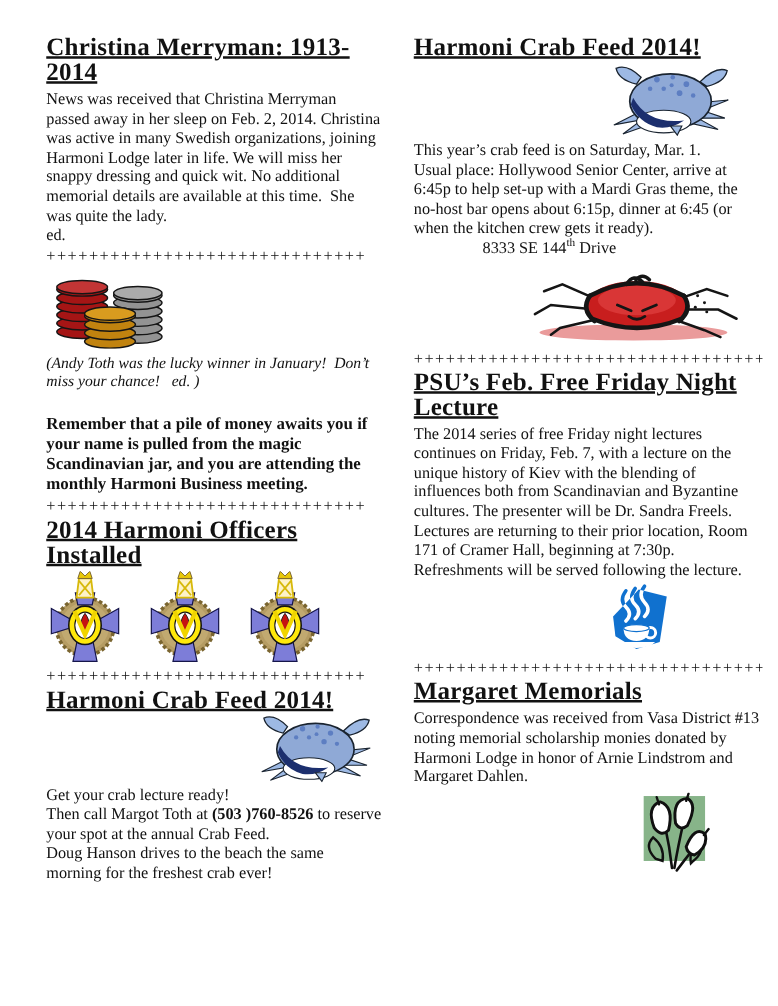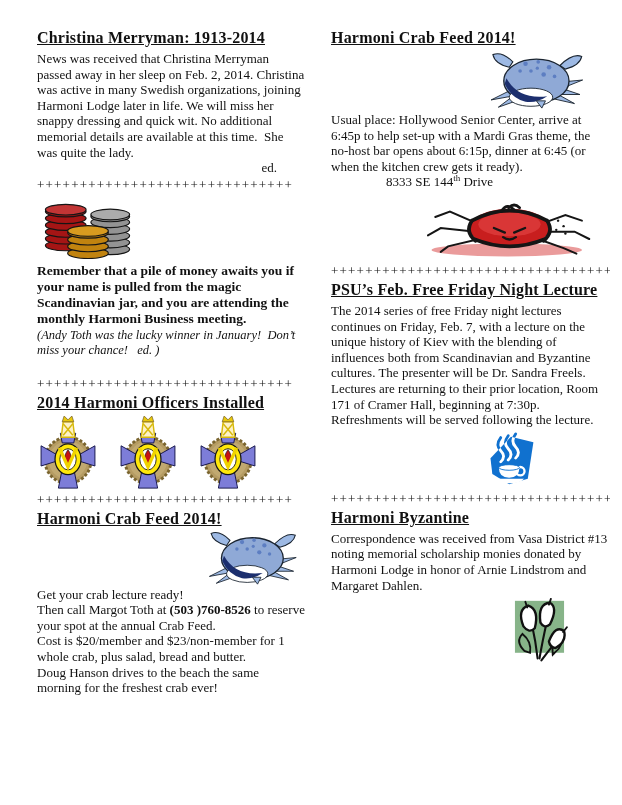--- a/index.html
+++ b/index.html
@@ -4,25 +4,25 @@
 <style>
   html,body { margin:0; padding:0; background:#ffffff; }
   .page {
     position:relative; width:622px; height:805px; background:#fff;
     font-family:"Liberation Serif", serif; color:#111; overflow:hidden;
   }
   .col { position:absolute; top:28px; }
   .col-left  { left:37px;  width:268px; }
   .col-right { left:331px; width:279px; }
   .h {
-    font-size:16px; font-weight:bold; text-decoration:underline;
+    font-size:20px; font-weight:bold; text-decoration:underline;
     line-height:20px; margin:0 0 3px 0; letter-spacing:0.2px;
   }
   .p { font-size:13px; line-height:15.6px; margin:0; white-space:pre-wrap; }
-  .signoff { text-align:right; padding-right:28px; }
+  .signoff { text-align:left; padding-right:28px; }
   .sep { font-size:13px; line-height:16px; letter-spacing:1.2px; margin:1px 0; white-space:nowrap; overflow:hidden; }
   .bold-p { font-weight:bold; font-size:13.5px; line-height:16.2px; }
   .note { font-style:italic; font-size:12.5px; line-height:15px; margin-bottom:18px; }
   .addr { padding-left:55px; }
   .img-block { display:block; }
   .img-right { display:block; margin-left:auto; }
   .medal-row { display:flex; gap:22px; margin:2px 0 1px 2px; }
   .coins { margin:6px 0 4px 2px; }
   .crab-left { margin:-2px 6px 2px auto; }
   .crab-right { margin:0 22px 3px auto; }
@@ -68,22 +68,22 @@
 
       <g stroke="#151515" stroke-width="1.2">
         <ellipse cx="50" cy="56" rx="21" ry="5.5" fill="#c1830f"></ellipse>
         <ellipse cx="50" cy="49" rx="21" ry="5.5" fill="#c1830f"></ellipse>
         <ellipse cx="50" cy="42" rx="21" ry="5.5" fill="#c1830f"></ellipse>
         <ellipse cx="50" cy="35" rx="21" ry="5.5" fill="#c1830f"></ellipse>
         <ellipse cx="50" cy="33" rx="21" ry="5.5" fill="#d89b1f"></ellipse>
       </g>
     </svg>
 
+    <div class="p note">(Andy Toth was the lucky winner in January!  Don’t miss your chance!   ed. )</div>
     <div class="p bold-p">Remember that a pile of money awaits you if your name is pulled from the magic Scandinavian jar, and you are attending the monthly Harmoni Business meeting.</div>
-    <div class="p note">(Andy Toth was the lucky winner in January!  Don’t miss your chance!   ed. )</div>
     <div class="sep">++++++++++++++++++++++++++++++</div>
 
     <div class="h">2014 Harmoni Officers Installed</div>
 
     <div class="medal-row">
 
       <svg width="58" height="75" viewBox="0 0 60 78">
         <circle cx="30" cy="46" r="24" fill="#b59c63" stroke="#7a6530" stroke-width="3" stroke-dasharray="3 2"></circle>
         <circle cx="30" cy="46" r="20" fill="#c9b27a" opacity="0.6"></circle>
         <polygon points="24,28 36,28 38,18 22,18" fill="#7d7dd8" stroke="#15154a" stroke-width="1"></polygon>
@@ -156,21 +156,20 @@
           <circle cx="64" cy="26" r="2.5"></circle>
           <circle cx="76" cy="28" r="2"></circle>
         <circle cx="38" cy="22" r="2"></circle>
           <circle cx="57" cy="19" r="1.8"></circle>
       </g>
       <path d="M56,55 l6,8 l4,-8 Z" fill="#9db9e4" stroke="#1a2430" stroke-width="1"></path>
     </svg>
 
     <div class="p">Get your crab lecture ready!</div>
     <div class="p"><span>Then call Margot Toth at </span><b>(503 )760-8526</b><span> to reserve your spot at the annual Crab Feed.</span></div>
-    <div class="p">Cost is $20/member and $23/non-member for 1 whole crab, plus salad, bread and butter.</div>
     <div class="p">Doug Hanson drives to the beach the same morning for the freshest crab ever!</div>
   </div>
 
   <div class="col col-right">
 
     <div class="h">Harmoni Crab Feed 2014!</div>
 
     <svg class="img-right crab-right" width="105" height="58" viewBox="0 0 110 64">
       <path d="M82,16 Q96,2 106,6 Q104,16 88,20 Z" fill="#9db9e4" stroke="#1a2430" stroke-width="1.2"></path>
       <path d="M30,12 Q18,0 8,4 Q10,14 26,18 Z" fill="#9db9e4" stroke="#1a2430" stroke-width="1.2"></path>
@@ -188,20 +187,21 @@
           <circle cx="70" cy="18" r="2.5"></circle>
         <circle cx="50" cy="22" r="2"></circle>
           <circle cx="64" cy="26" r="2.5"></circle>
           <circle cx="76" cy="28" r="2"></circle>
         <circle cx="38" cy="22" r="2"></circle>
           <circle cx="57" cy="19" r="1.8"></circle>
       </g>
       <path d="M56,55 l6,8 l4,-8 Z" fill="#9db9e4" stroke="#1a2430" stroke-width="1"></path>
     </svg>
 
+    <div class="p">This year’s crab feed is on Saturday, Mar. 1.</div>
     <div class="p">Usual place: Hollywood Senior Center, arrive at 6:45p to help set-up with a Mardi Gras theme, the no-host bar opens about 6:15p, dinner at 6:45 (or when the kitchen crew gets it ready).</div>
     <div class="p addr"><span>8333 SE 144</span><sup>th</sup><span> Drive</span></div>
 
     <svg class="img-block redcrab" width="185" height="66" viewBox="0 0 190 72">
       <ellipse cx="92" cy="60" rx="82" ry="7" fill="#ea9b9b"></ellipse>
       <g stroke="#151515" stroke-width="2.2" fill="none" stroke-linecap="round">
         <polyline points="62,32 30,18 14,24"></polyline>
         <polyline points="58,40 20,36 6,44"></polyline>
         <polyline points="62,48 28,56 20,62"></polyline>
         <polyline points="128,32 156,22 174,28"></polyline>
@@ -256,21 +256,21 @@
         <path d="M35,30 q6,-6 0,-12 q-6,-6 0,-14"></path>
       </g>
       <circle cx="40" cy="44" r="4.5" stroke="#ffffff" stroke-width="2.5" fill="none"></circle>
       <path d="M17,40 q0,11 11,11 q11,0 11,-11 z" fill="#ffffff"></path>
       <ellipse cx="28" cy="40" rx="11" ry="3" fill="#ffffff" stroke="#1071cf" stroke-width="1"></ellipse>
       <path d="M12,52 h32 q-4,5 -16,5 q-12,0 -16,-5 z" fill="#ffffff"></path>
     </svg>
 
     <div class="sep">+++++++++++++++++++++++++++++++++</div>
 
-    <div class="h">Harmoni Byzantine</div>
+    <div class="h">Margaret Memorials</div>
     <div class="p">Correspondence was received from Vasa District #13 noting memorial scholarship monies donated by Harmoni Lodge in honor of Arnie Lindstrom and Margaret Dahlen.</div>
 
     <svg class="img-block lilies" width="57" height="68" viewBox="0 0 60 72">
       <rect x="4" y="3" width="52" height="55" fill="#87b489"></rect>
       <g stroke="#101010" stroke-width="2.2" fill="none" stroke-linecap="round">
         <path d="M22,28 Q26,46 28,64"></path>
         <path d="M38,24 Q33,46 30,64"></path>
         <path d="M46,48 Q38,58 32,66"></path>
       </g>
       <path d="M14,56 Q4,46 12,38 Q22,46 20,58 Z" fill="#87b489" stroke="#101010" stroke-width="2"></path>

